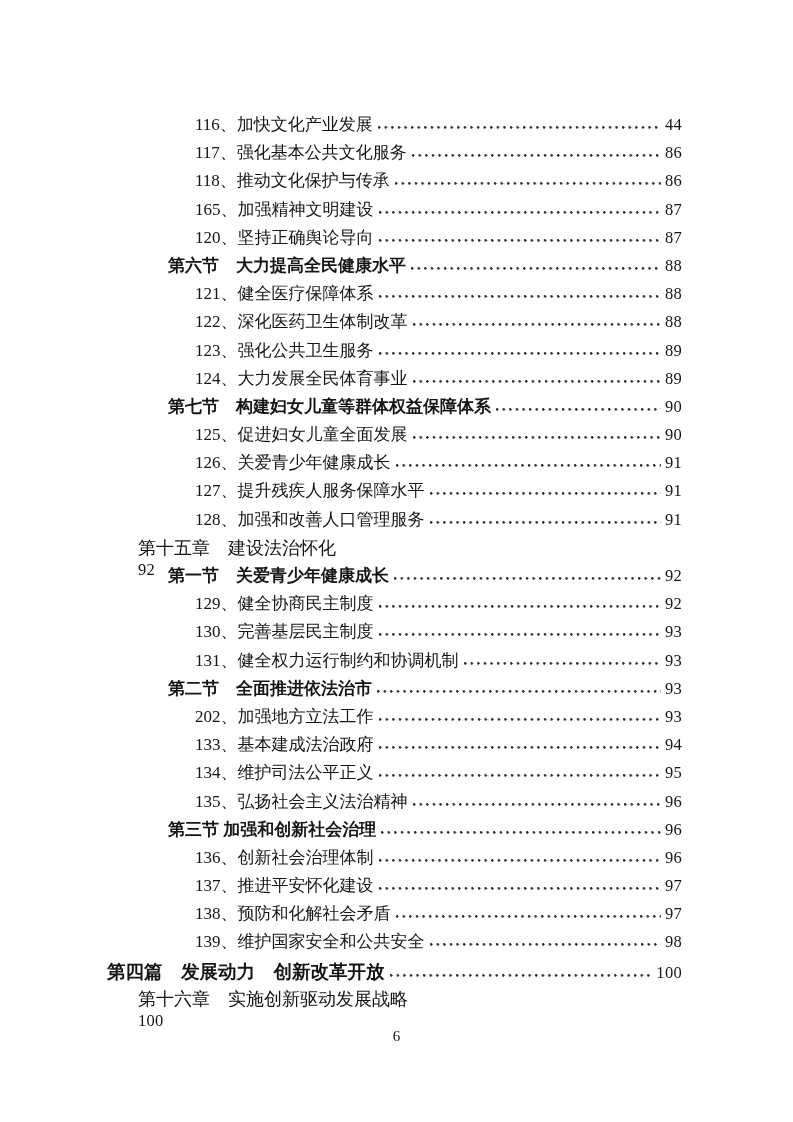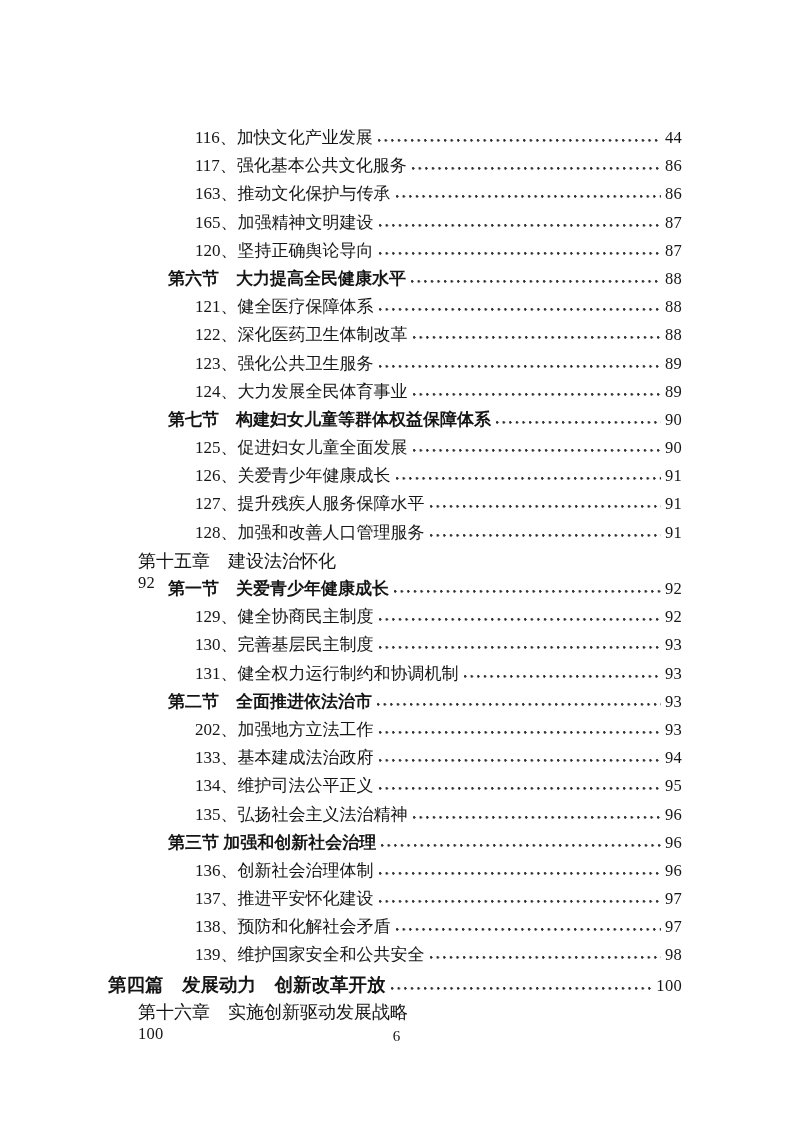--- a/index.html
+++ b/index.html
@@ -16,21 +16,21 @@
     position:relative;
     overflow:hidden;
   }
   .page{
     width:793px;height:1122px;
     background:var(--page-bg);
     position:relative;
   }
   .toc{
     position:absolute;
-    top:126px;left:0;right:0;
+    top:113px;left:0;right:0;
   }
   .row{
     display:flex;
     align-items:baseline;
     height:28.2px;
     padding-right:111px;
     white-space:nowrap;
   }
   .row .txt{
     flex:0 0 auto;
@@ -58,21 +58,21 @@
   
   .lvl-section{padding-left:168px;font-size:17px;font-weight:bold;justify-content:space-between;}
   
   .lvl-chapter{
     padding-left:133px;font-size:18px;
     font-family:"Liberation Sans","DejaVu Sans",sans-serif;
     flex-direction:column;
   }
   .lvl-chapter .pg{font-size:16.5px;}
   
-  .lvl-part{padding-left:66px;font-size:18.5px;font-weight:bold;margin-left:42px;}
+  .lvl-part{padding-left:107px;font-size:18.5px;font-weight:bold;}
   .footer{
     position:absolute;
     left:0;right:0;
     top:1028px;
     text-align:center;
     font-size:15px;
     font-family:"Liberation Serif","DejaVu Serif",serif;
   }
 </style>
 </head>
@@ -84,21 +84,21 @@
         <span class="txt">116、加快文化产业发展</span>
         <span class="leader"></span>
         <span class="pg">44</span>
       </div>
       <div class="row lvl-item">
         <span class="txt">117、强化基本公共文化服务</span>
         <span class="leader"></span>
         <span class="pg">86</span>
       </div>
       <div class="row lvl-item">
-        <span class="txt">163、推动文化保护与传承</span>
+        <span class="txt">118、推动文化保护与传承</span>
         <span class="leader"></span>
         <span class="pg">86</span>
       </div>
       <div class="row lvl-item">
         <span class="txt">165、加强精神文明建设</span>
         <span class="leader"></span>
         <span class="pg">87</span>
       </div>
       <div class="row lvl-item">
         <span class="txt">120、坚持正确舆论导向</span>

